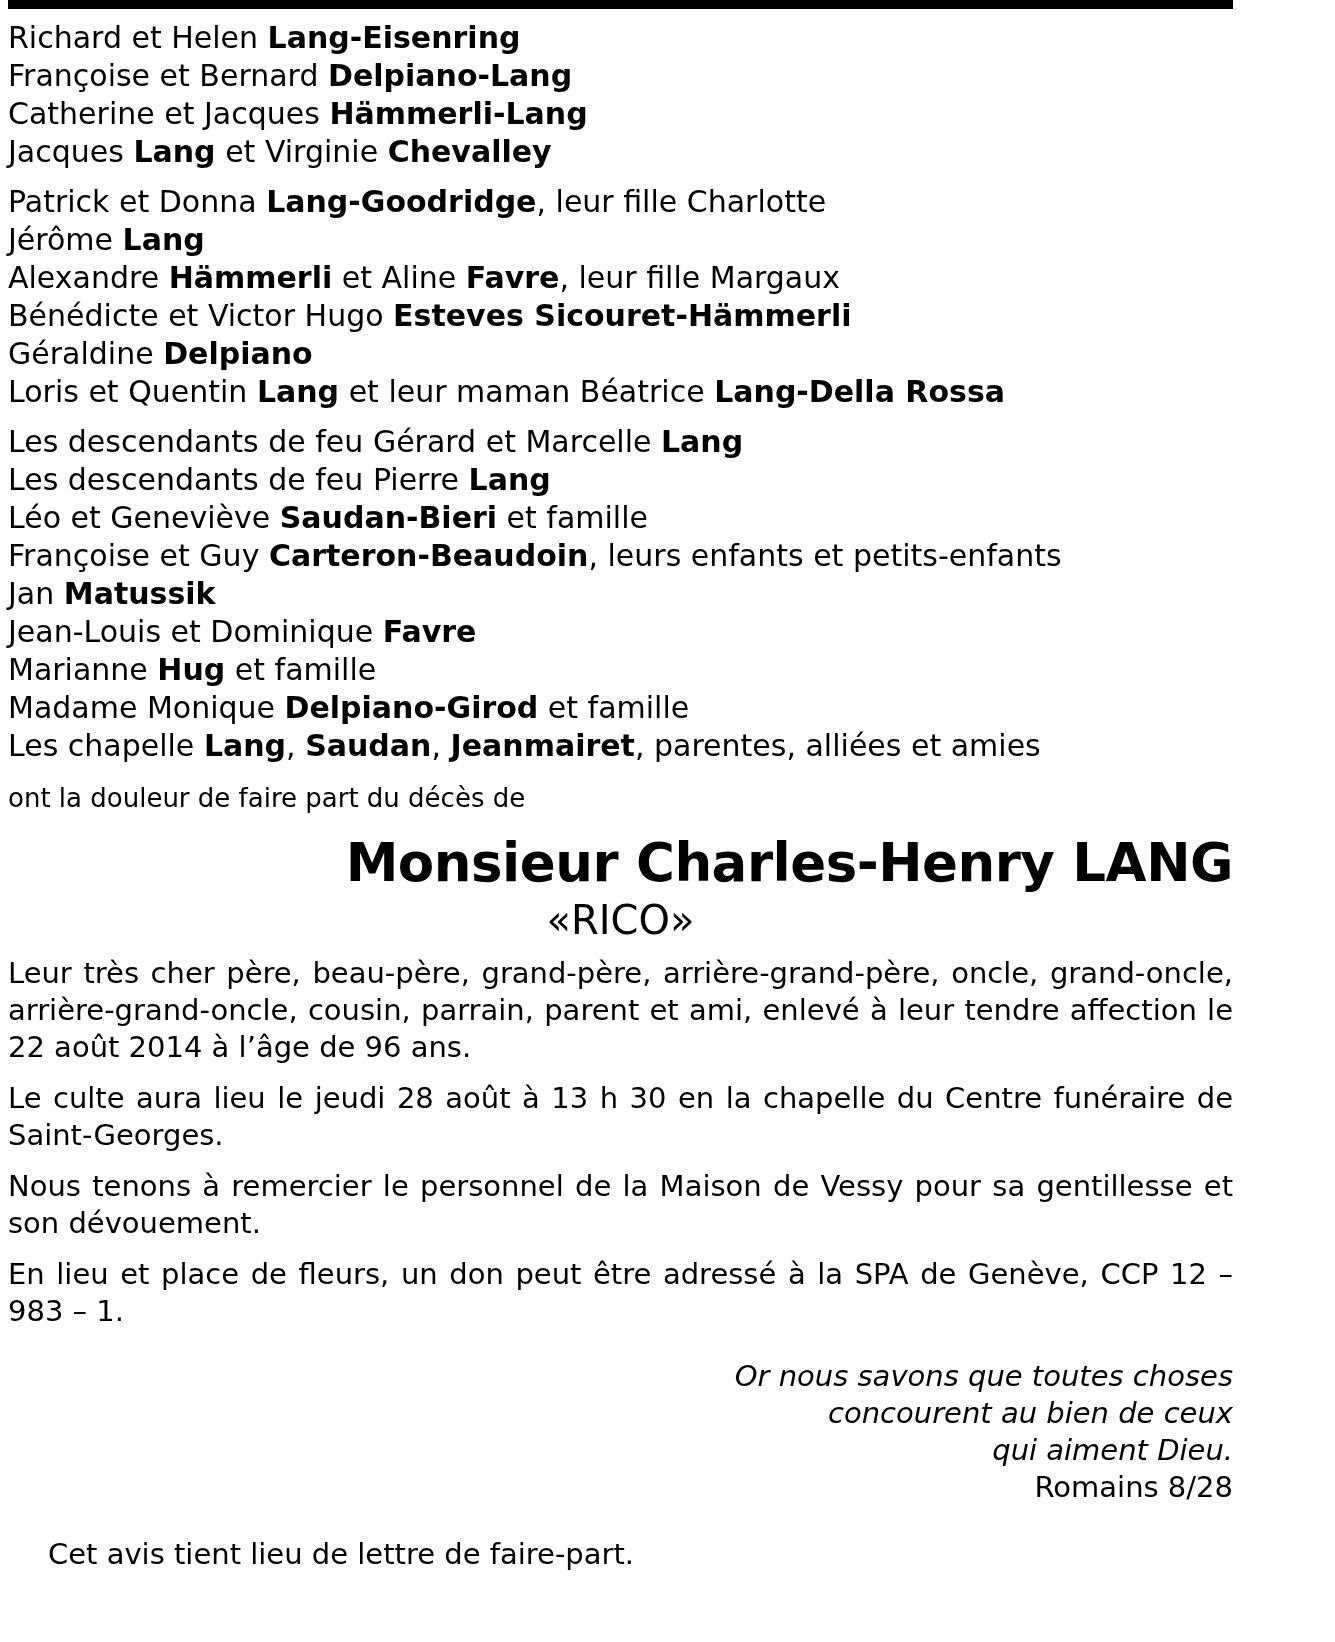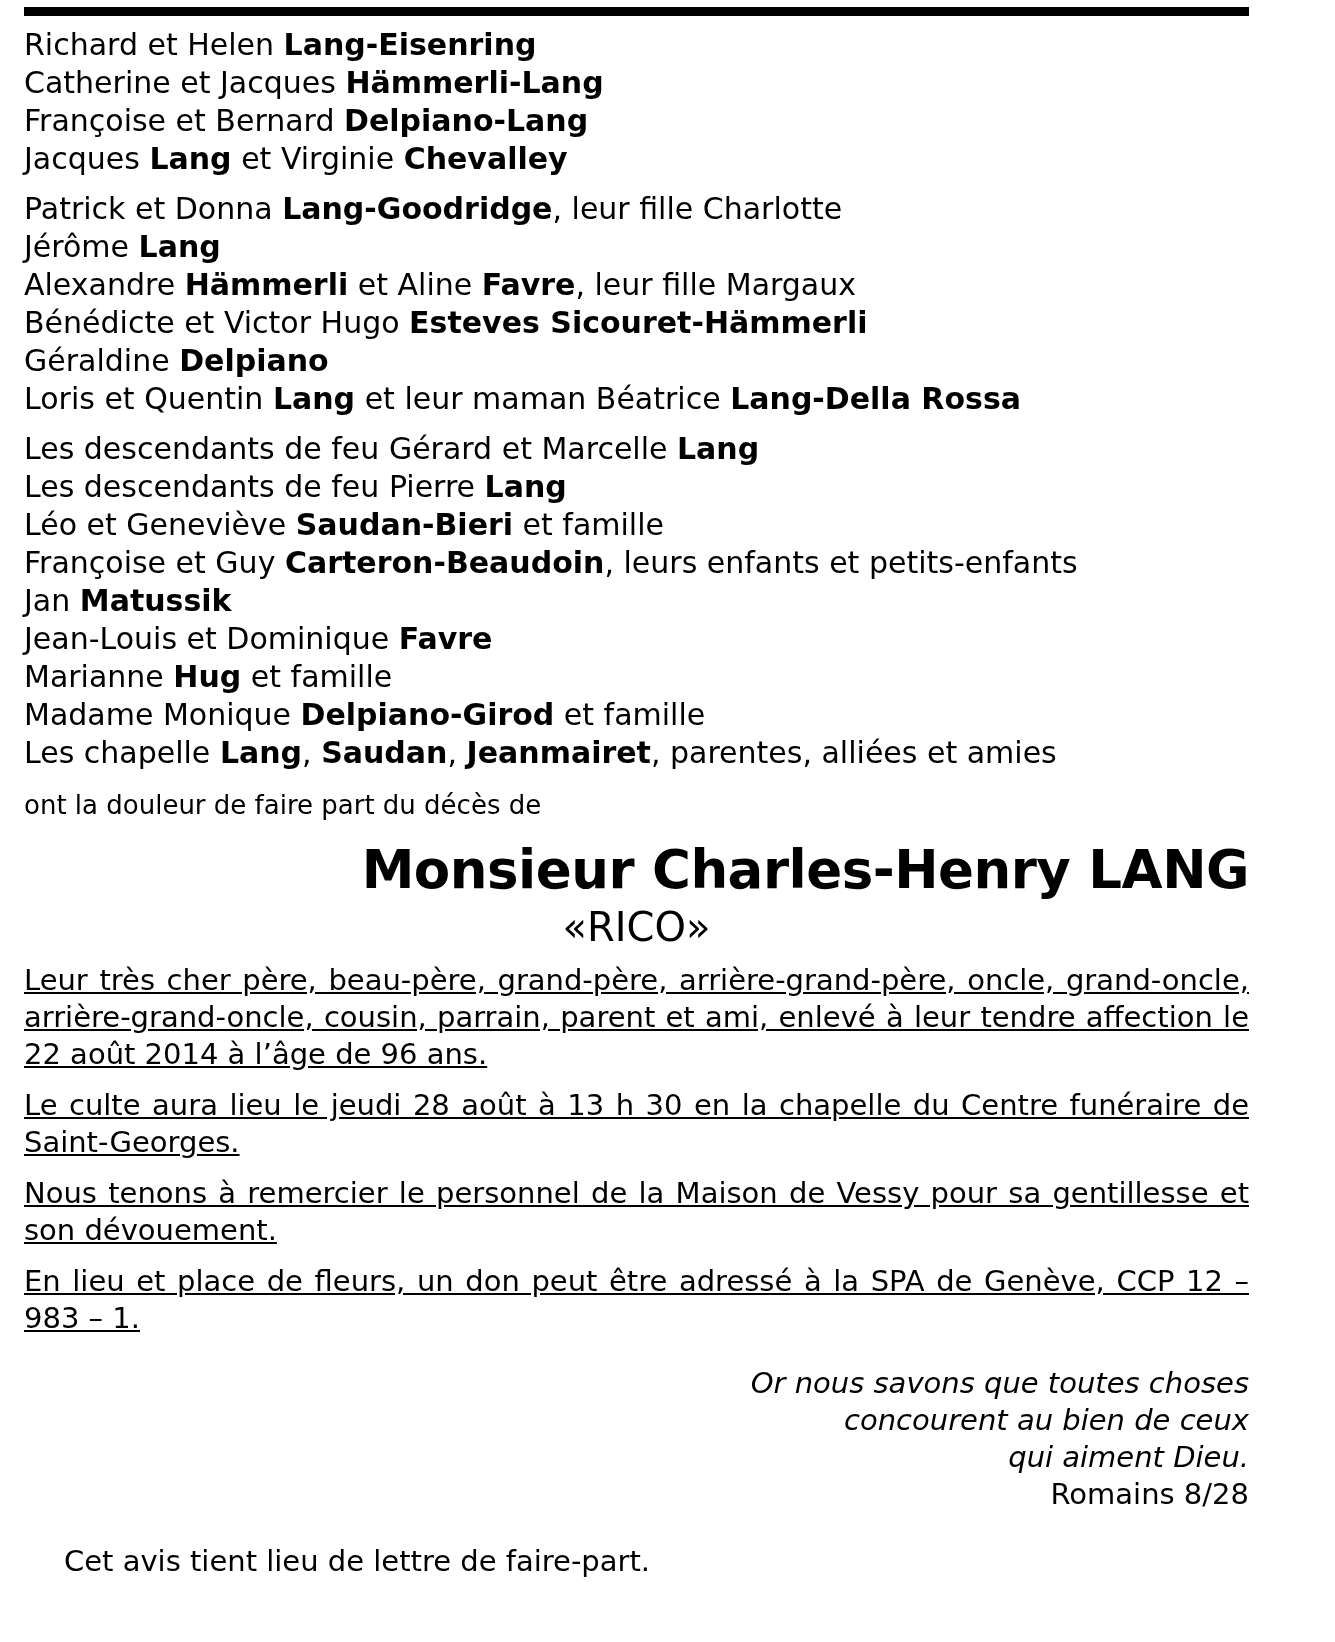--- a/index.html
+++ b/index.html
@@ -12,22 +12,21 @@
     height: 1642px;
     font-family: "DejaVu Sans", sans-serif;
     color: #000000;
     -webkit-font-smoothing: antialiased;
   }
   .notice {
     position: relative;
     width: 1241px;
     height: 1642px;
     box-sizing: border-box;
-    padding: 7px 8px;
-    margin-left: 16px;
+    padding: 0 8px;
   }
   .top-rule {
     height: 9px;
     background: #000000;
     margin: 0 0 10px 0;
   }
   .group {
     margin: 0 0 12px 0;
   }
   .line {
@@ -56,21 +55,20 @@
     font-size: 40px;
     line-height: 50px;
     margin: 0 0 10px 0;
   }
   .para {
     font-size: 29px;
     line-height: 37px;
     text-align: justify;
     margin: 0 0 14px 0;
     hyphens: auto;
-    text-decoration: underline;
   }
   .para:last-of-type {
     margin-bottom: 0;
   }
   .verse {
     text-align: right;
     font-style: italic;
     font-size: 29px;
     line-height: 37px;
     margin: 28px 0 0 0;
@@ -90,22 +88,22 @@
 </head>
 <body>
 
 <div class="notice">
 
   <div class="top-rule"></div>
 
   <div id="groups">
       <div class="group">
         <div class="line"><span>Richard et Helen </span><b>Lang-Eisenring</b></div>
+        <div class="line"><span>Françoise et Bernard </span><b>Delpiano-Lang</b></div>
         <div class="line"><span>Catherine et Jacques </span><b>Hämmerli-Lang</b></div>
-        <div class="line"><span>Françoise et Bernard </span><b>Delpiano-Lang</b></div>
         <div class="line"><span>Jacques </span><b>Lang</b><span> et Virginie </span><b>Chevalley</b></div>
       </div>
       <div class="group">
         <div class="line"><span>Patrick et Donna </span><b>Lang-Goodridge</b><span>, leur fille Charlotte</span></div>
         <div class="line"><span>Jérôme </span><b>Lang</b></div>
         <div class="line"><span>Alexandre </span><b>Hämmerli</b><span> et Aline </span><b>Favre</b><span>, leur fille Margaux</span></div>
         <div class="line"><span>Bénédicte et Victor Hugo </span><b>Esteves Sicouret-Hämmerli</b></div>
         <div class="line"><span>Géraldine </span><b>Delpiano</b></div>
         <div class="line"><span>Loris et Quentin </span><b>Lang</b><span> et leur maman Béatrice </span><b>Lang-Della Rossa</b></div>
       </div>

